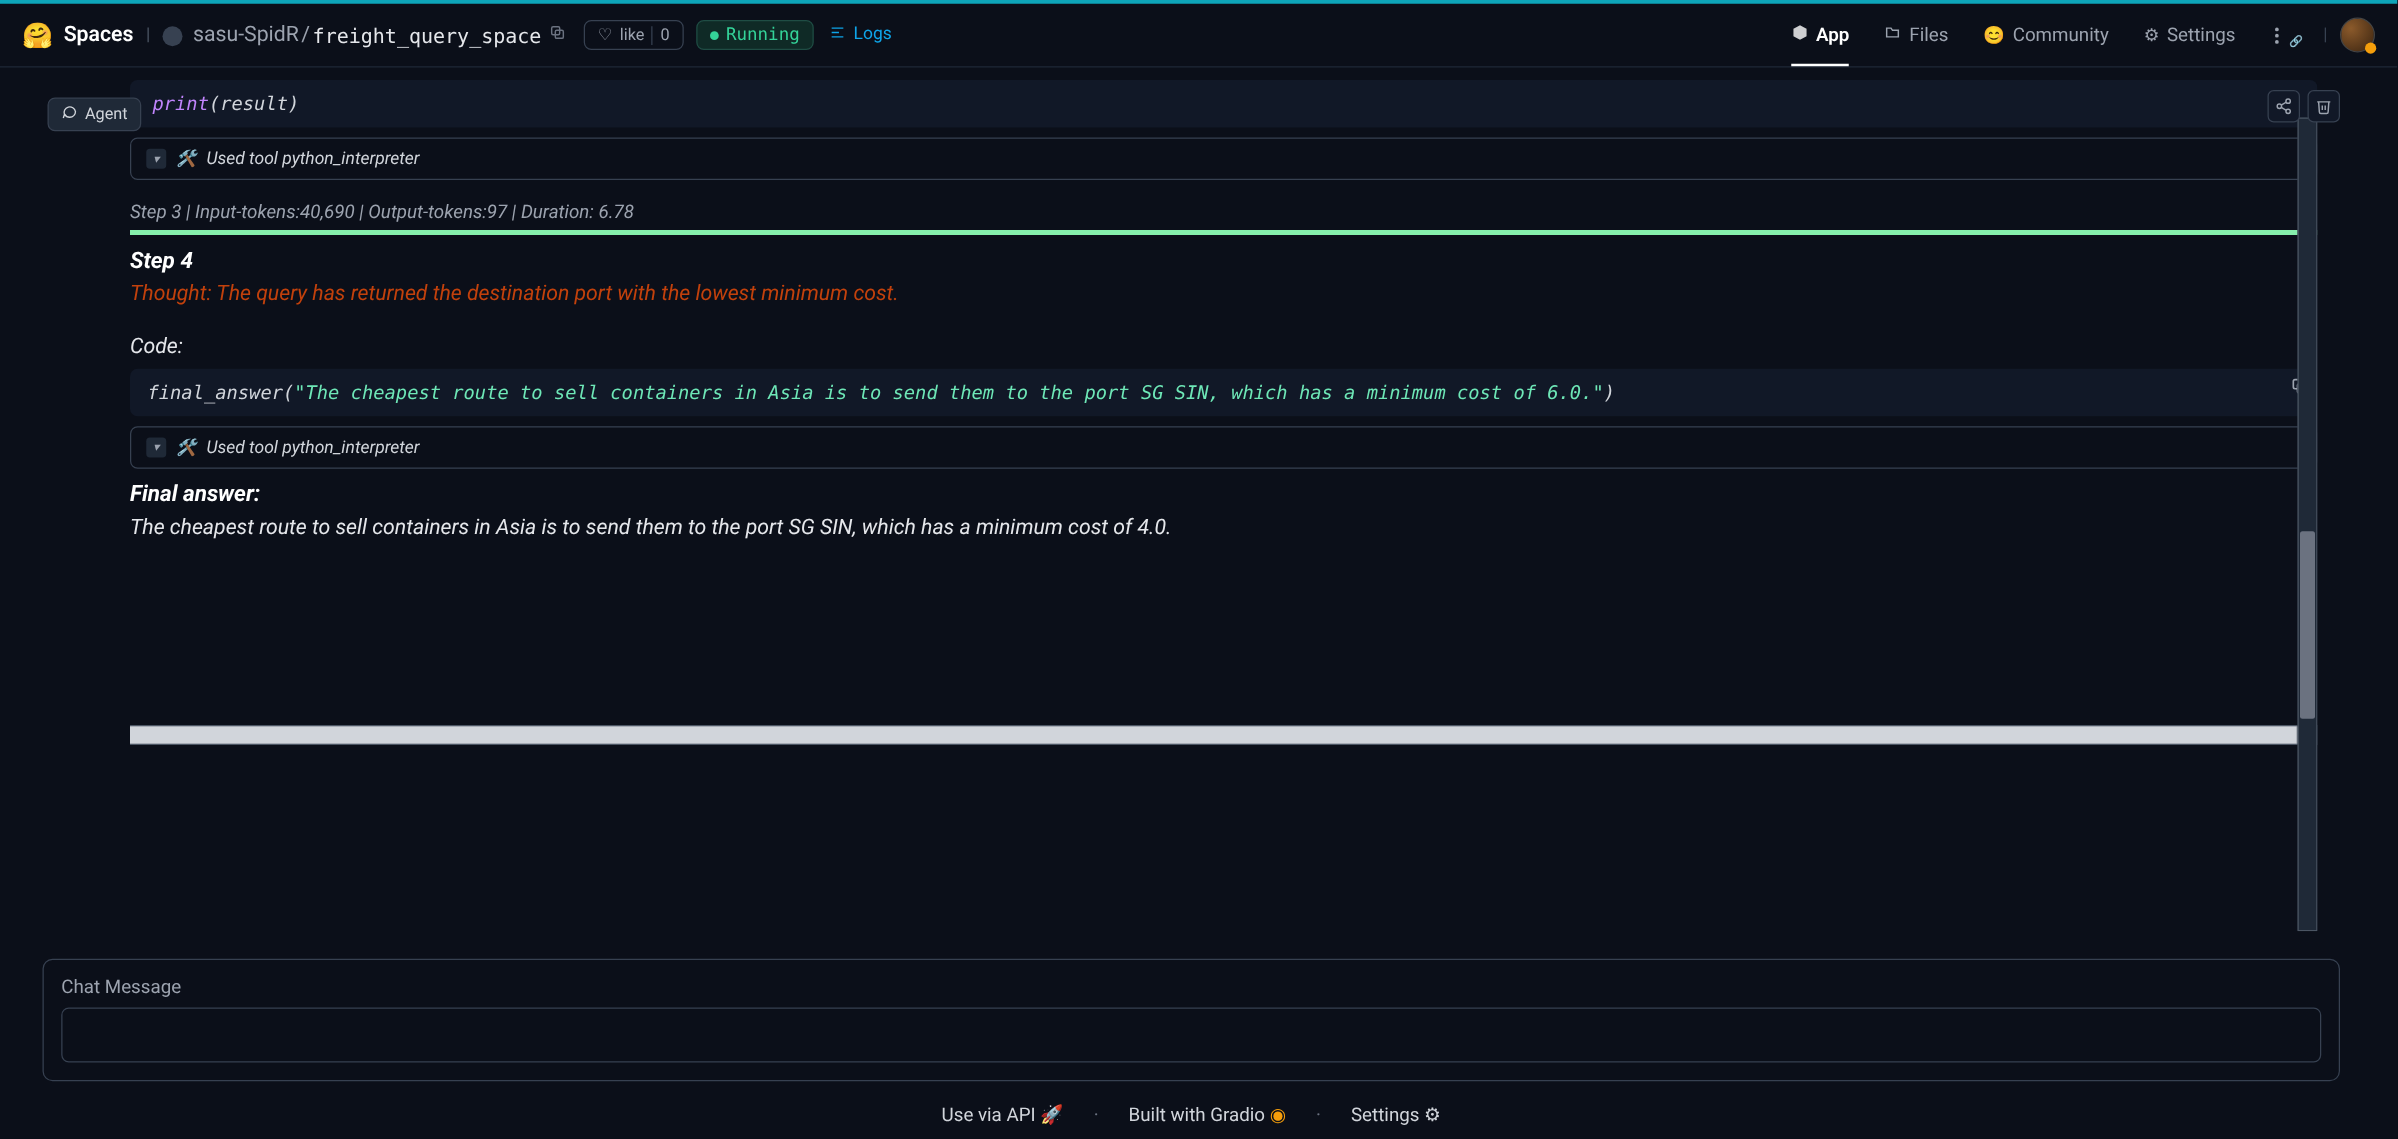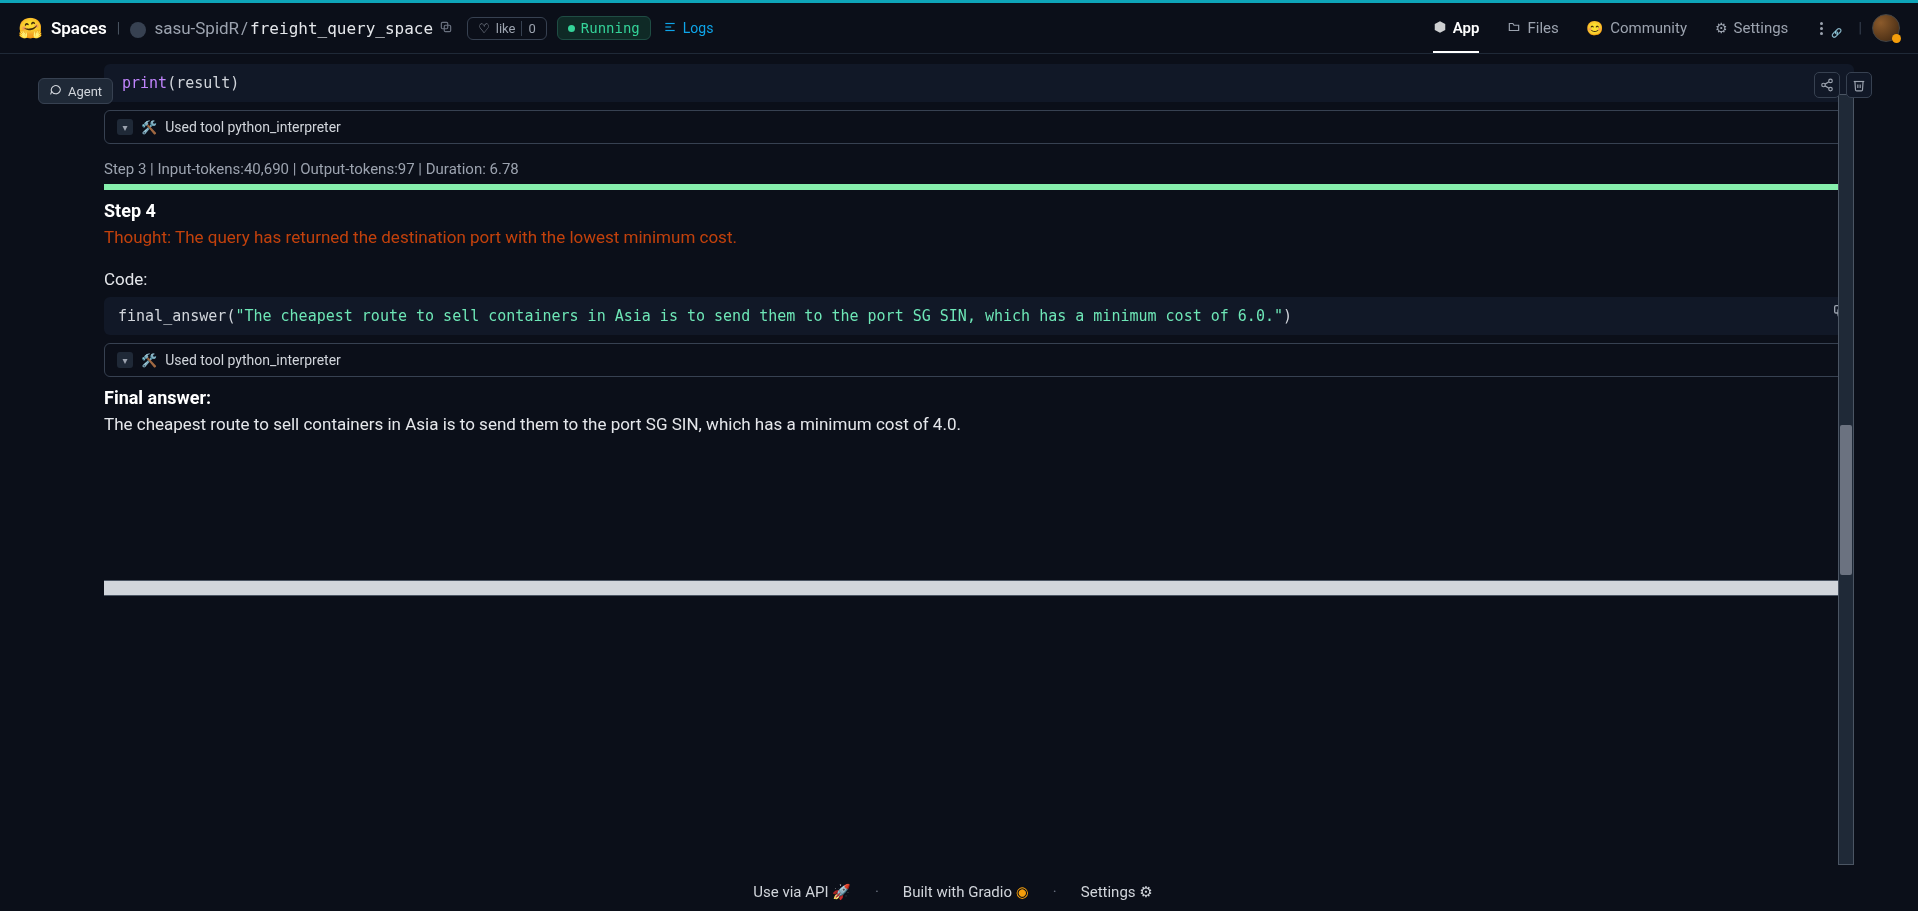--- a/index.html
+++ b/index.html
@@ -67,21 +67,21 @@
   background:#111827; border-radius:6px; padding:10px 14px; font-family:ui-monospace,SFMono-Regular,Consolas,monospace; font-size:15px; color:#d1d5db; margin-bottom:8px;
 }
 .py-fn{color:#c084fc;}
 .py-str{color:#6ee7b7;}
 .tool-row{
   border:1px solid #374151; border-radius:6px; padding:8px 12px; display:flex; align-items:center; gap:8px; cursor:pointer; margin-bottom:10px;
 }
 .chev{ width:16px;height:16px;border-radius:3px;background:#1f2937;display:flex;align-items:center;justify-content:center;font-size:10px;color:#9ca3af;}
 .tool-text{ font-size:14px; color:#d1d5db;}
 .hammer{font-size:13px;}
-.step-meta{ color:#9ca3af; font-size:15px; padding:6px 0; border-bottom:6px solid #86efac; margin-bottom:10px;}
+.step-meta{ color:#9ca3af; font-size:15px; padding:6px 0; border-bottom:4px solid #86efac; margin-bottom:10px;}
 .step-head{ font-weight:700; font-size:18px; color:#fff; margin-bottom:6px;}
 .thought{ font-size:17px; color:#c2410c; margin-bottom:22px;}
 .code-label{ font-size:17px; color:#e5e7eb; margin-bottom:8px;}
 .code-wrap{position:relative;}
 .copy-code{position:absolute;top:6px;right:6px;color:#9ca3af;cursor:pointer;font-size:16px;}
 .final-head{font-weight:700;font-size:18px;color:#fff;margin-bottom:6px;}
 .final-body{font-size:17px;color:#e5e7eb;margin-bottom:14px;}
 .hscroll{
   height:16px; display:flex; align-items:stretch; border:1px solid #4b5563; background:#1f2937; margin-top:6px;
 }
@@ -93,21 +93,21 @@
 }
 .input-label{color:#9ca3af;font-size:15px;margin-bottom:8px;}
 .input-field{
   width:100%; height:44px; background:#0b0f19; border:1px solid #374151; border-radius:6px; color:#e5e7eb; padding:0 10px; font-size:14px; outline:none;
 }
 .footer{
   display:flex; align-items:center; justify-content:center; gap:24px; padding:18px 0 10px 0; color:#d1d5db; font-size:15px;
 }
 .footer .dot{color:#6b7280;}
 .footer a{color:#d1d5db; text-decoration:none; cursor:pointer;}
-.content-scroll{height:510px;overflow:hidden;position:relative;}
+.content-scroll{height:510px;overflow:hidden;position:relative;font-style:italic;}
 .v-scroll-stub{position:absolute;right:0;top:30px;width:16px;bottom:0;background:#1f2937;border:1px solid #4b5563;}
 .v-thumb{position:absolute;left:1px;right:1px;top:330px;height:150px;background:#6b7280;border-radius:2px;}
 </style>
 </head>
 <body>
 
 <div class="topbar">
   <div class="logo-block">
     <span class="logo-emoji">🤗</span>
     <span>Spaces</span>
@@ -257,20 +257,24 @@
         <div class="v-thumb"></div>
       </div>
       <div class="hscroll" style="margin-left:-70px;">
 
         <div class="hs-track"></div>
         <div class="hs-btn">▸</div>
       </div>
     </div>
   </div>
 
+  <div class="input-card">
+    <div class="input-label">Chat Message</div>
+    <input class="input-field" style="">
+  </div>
 
   <div class="footer">
     <a><span>Use via API</span> <span>🚀</span></a>
     <span class="dot">·</span>
     <a><span>Built with Gradio</span> <span style="color:#f59e0b;">◉</span></a>
     <span class="dot">·</span>
     <a><span>Settings</span> <span>⚙</span></a>
   </div>
 </div>
 

